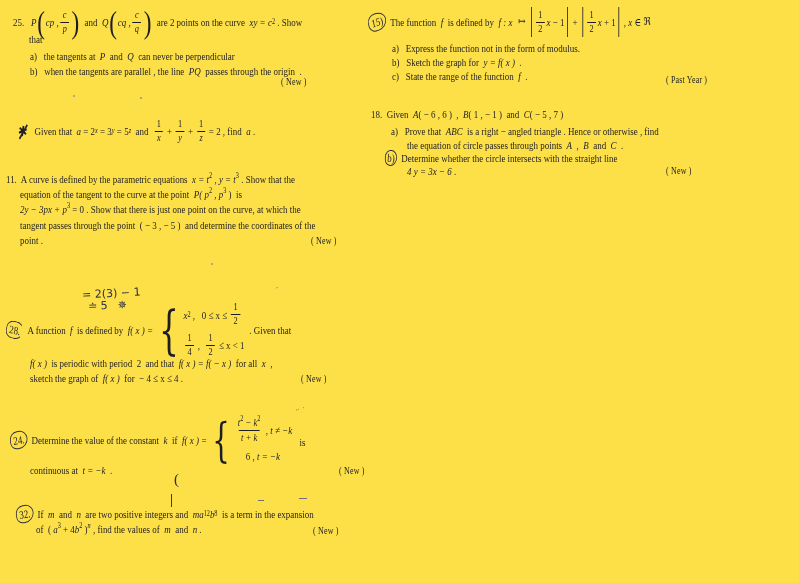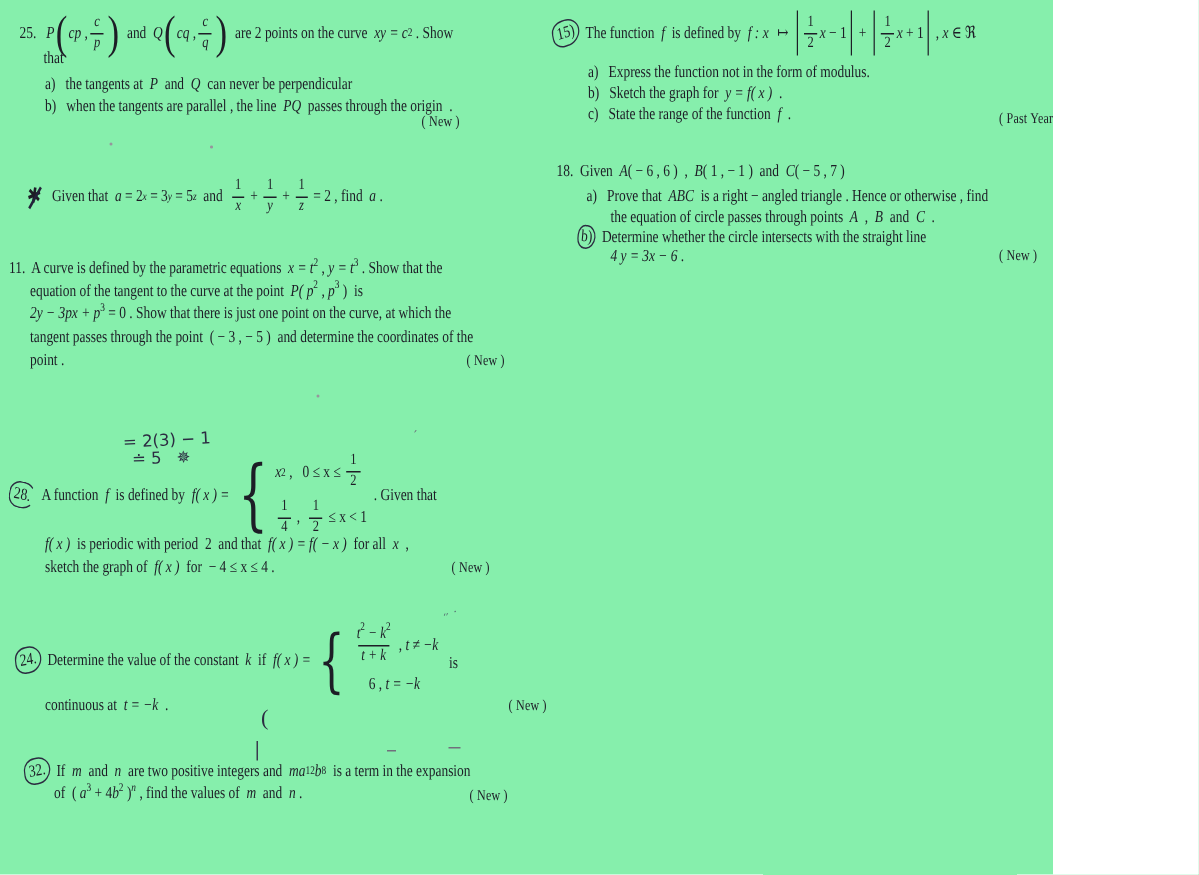--- a/index.html
+++ b/index.html
@@ -1,17 +1,17 @@
 <!DOCTYPE html>
 <html><head>
 <meta charset="utf-8">
 <style>
   *{box-sizing:border-box}
   html,body{margin:0;padding:0;background:#ffffff}
-  .page{position:relative;width:702px;height:583px;background:#86efac;overflow:hidden;
+  .page{position:relative;width:799px;height:583px;background:#fde047;overflow:hidden;
         font-family:"Liberation Serif","DejaVu Serif",serif;color:#1d1d26;font-size:11.2px}
   .ln{position:absolute;line-height:14px;white-space:pre;transform:scaleX(.8);transform-origin:0 50%}
   .row{display:flex;align-items:center}
   .row>span{white-space:pre}
   i{font-style:italic}
   sup{font-size:7.8px;line-height:0;vertical-align:5px}
   sup i{font-size:7.8px}
   .frac{display:inline-flex;flex-direction:column;align-items:center;vertical-align:middle;
         line-height:1.05;font-size:10.4px;margin:0 2px}
   .fn{display:block;padding:0 2px 1px;text-align:center}

